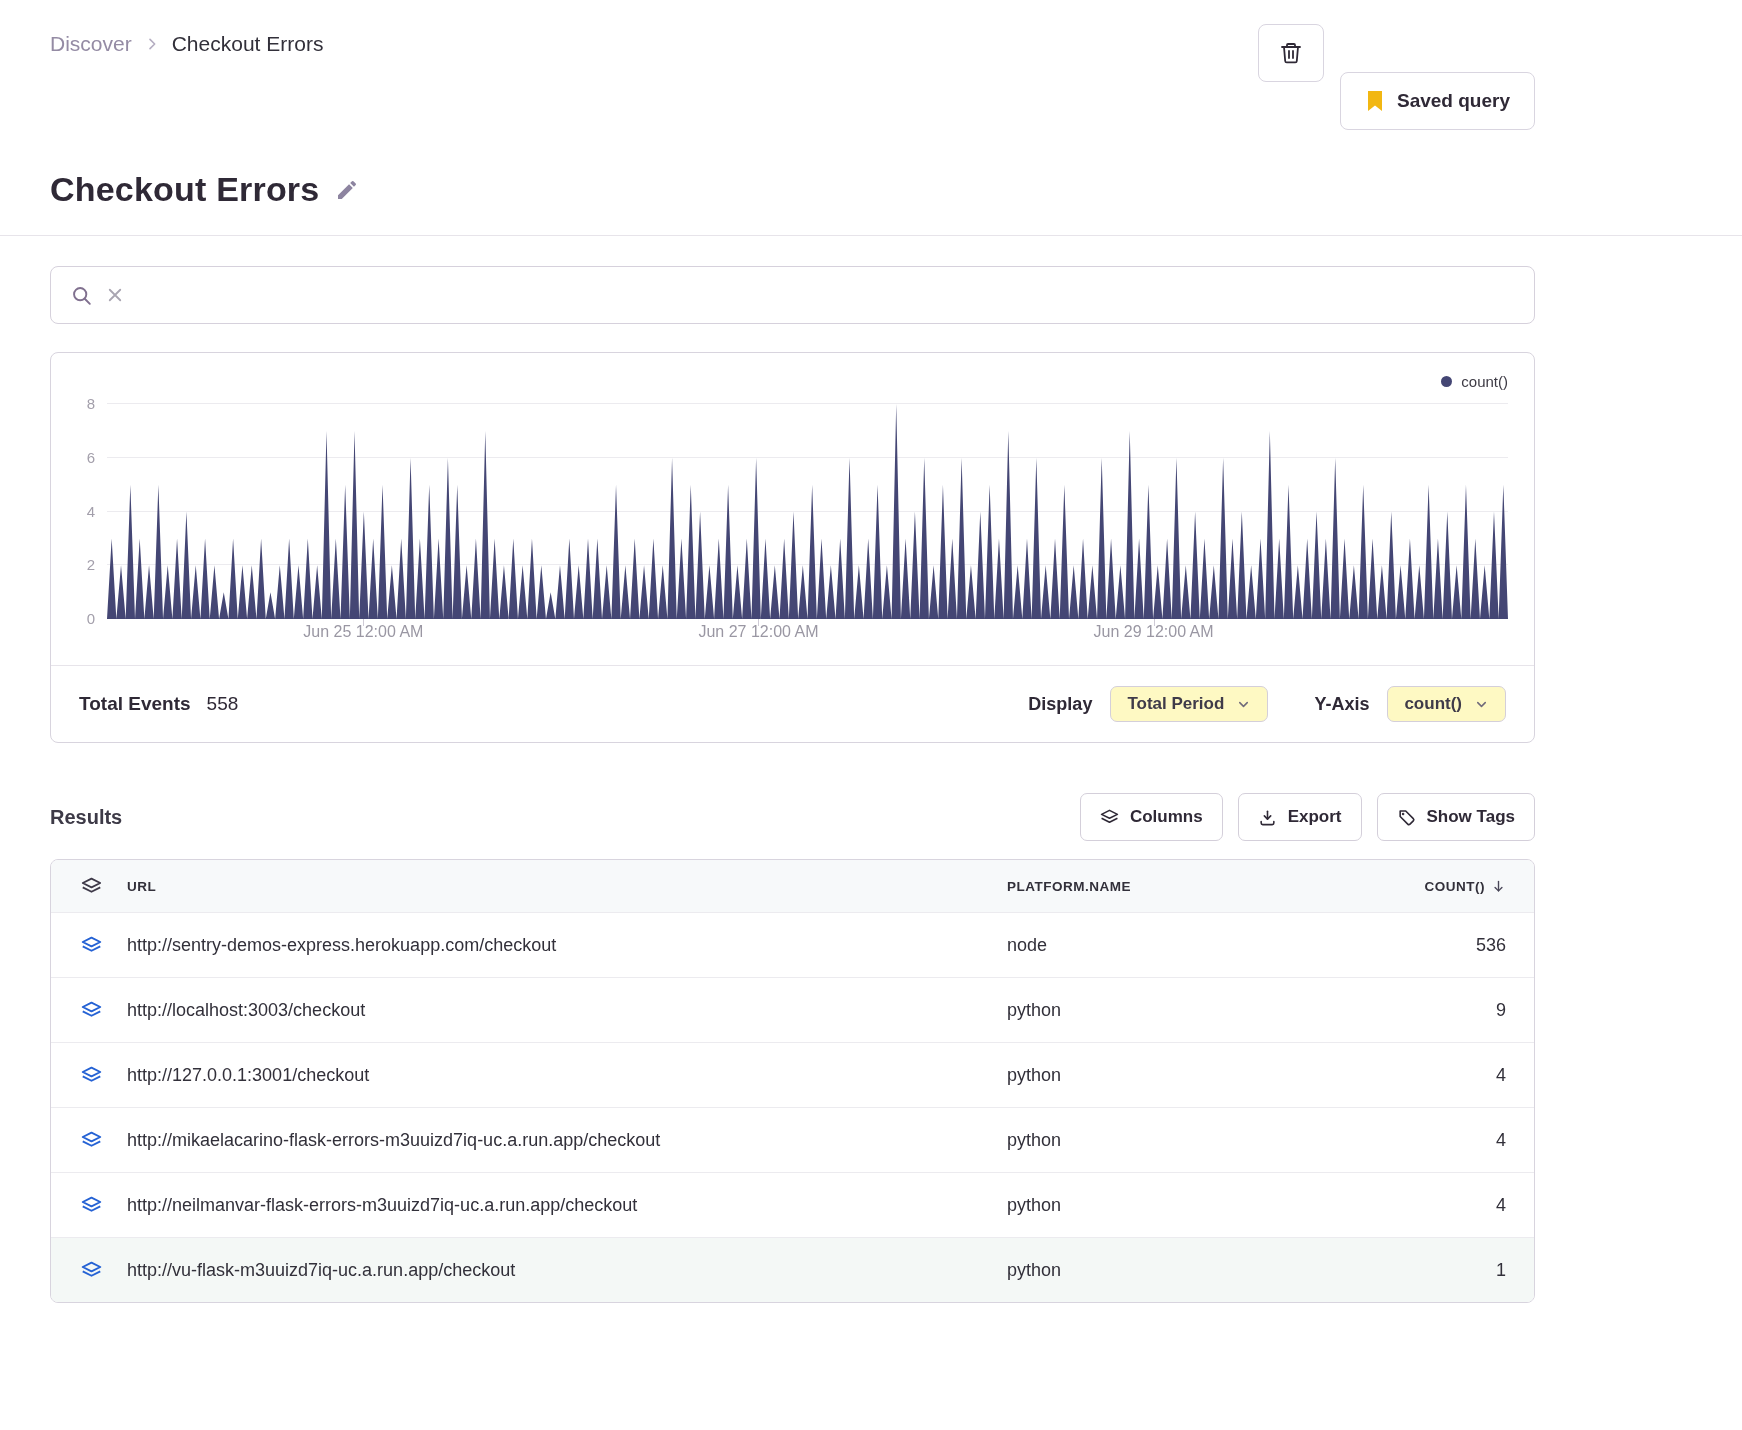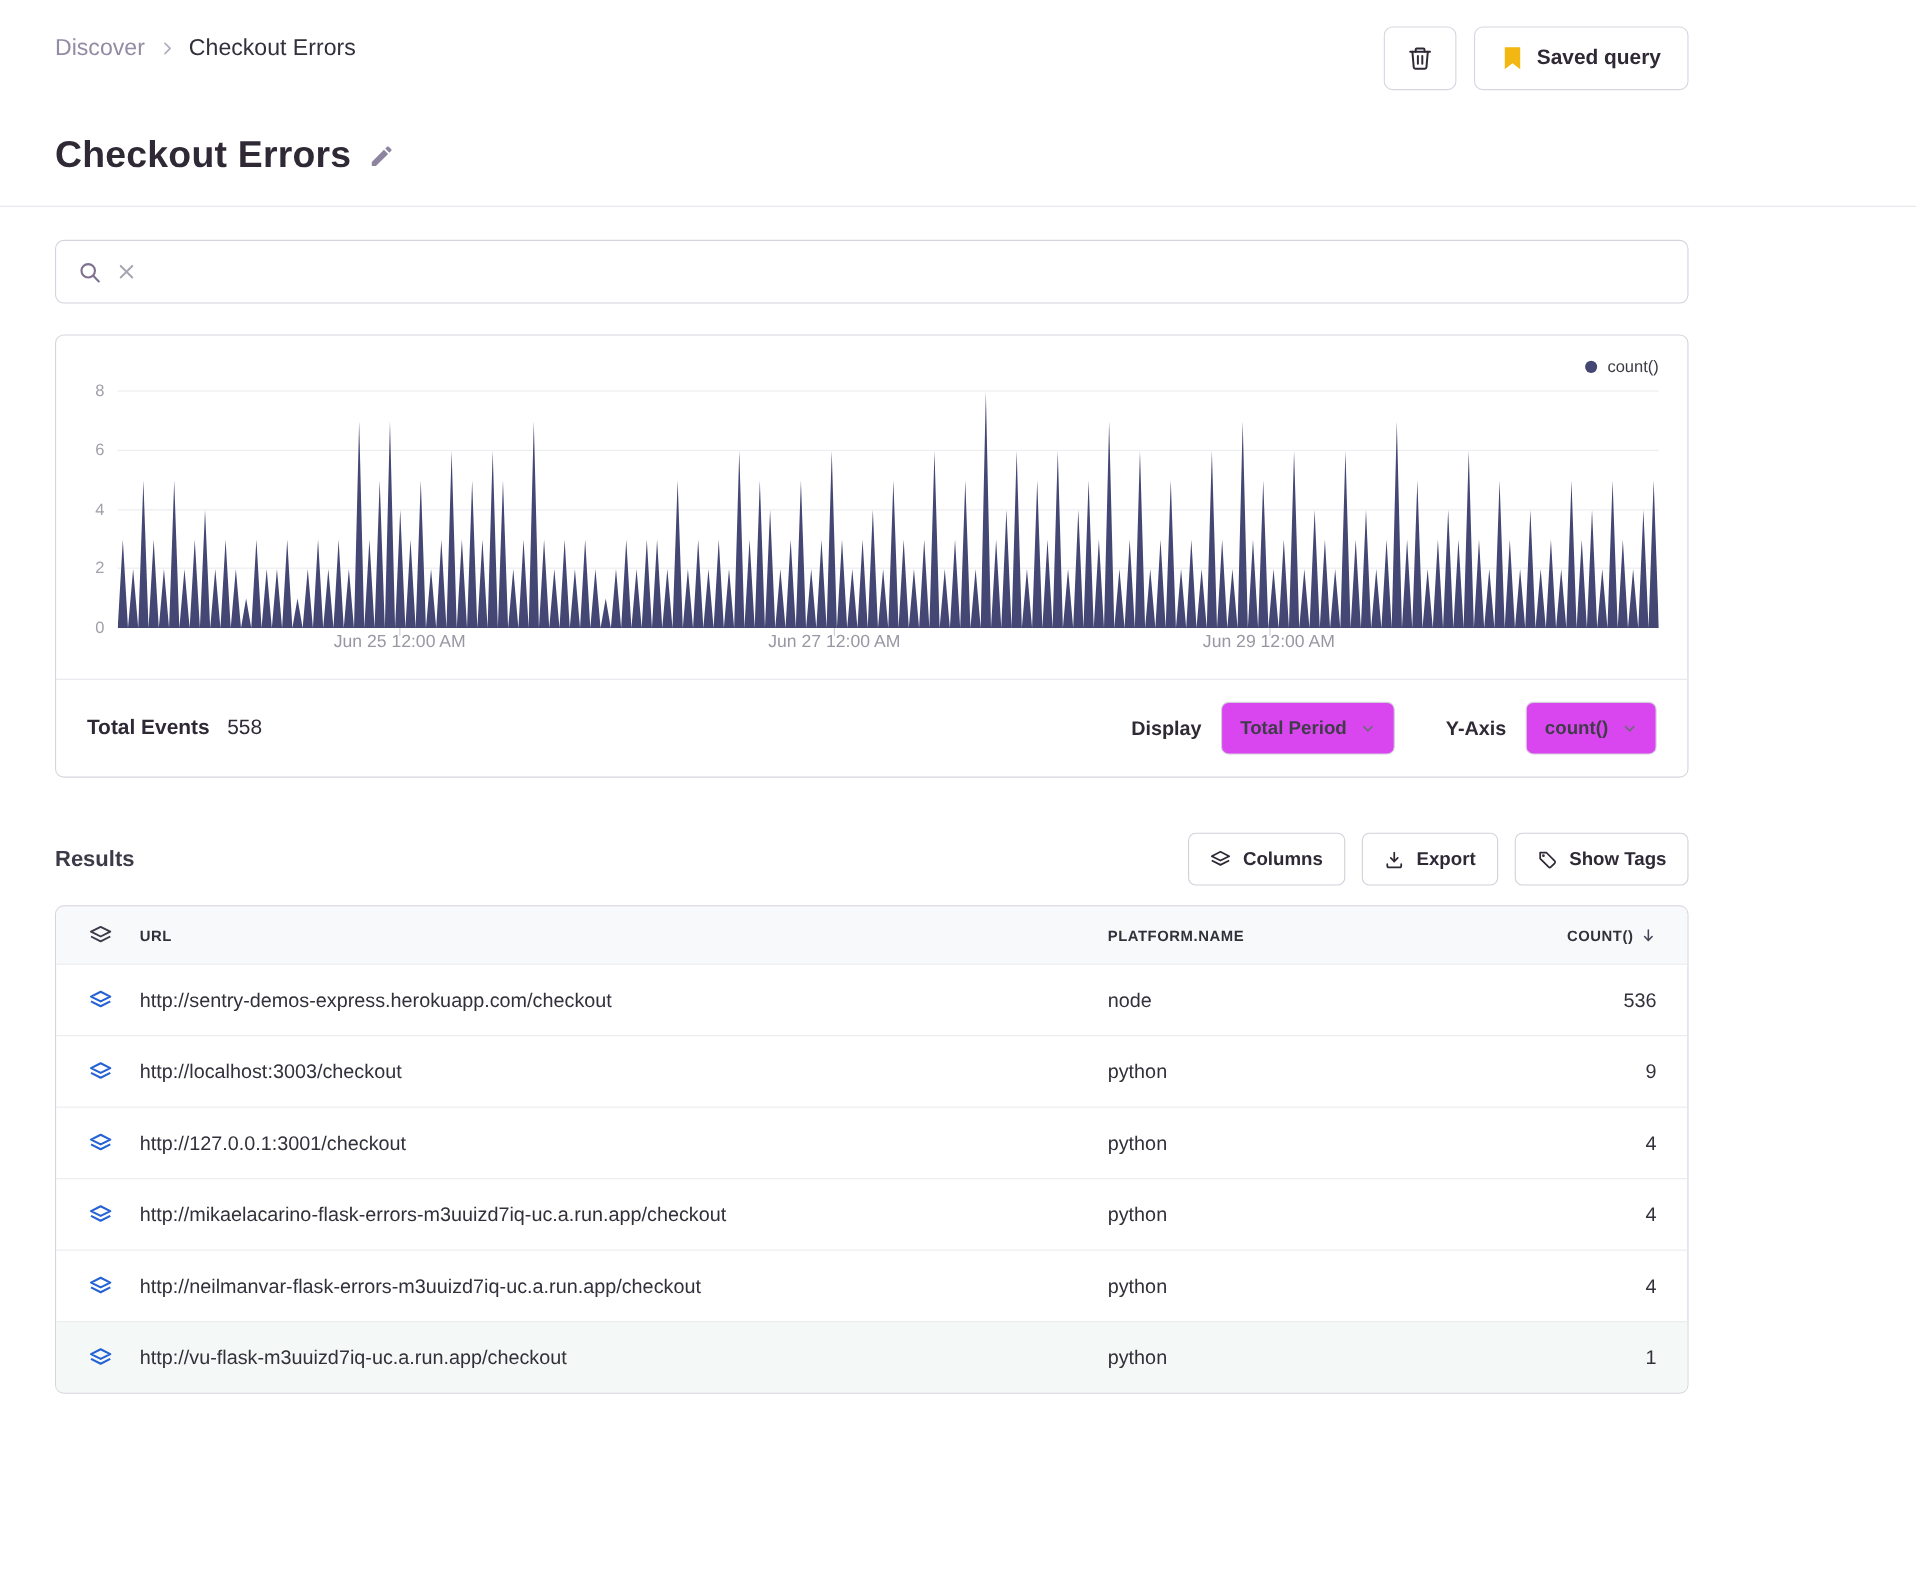--- a/index.html
+++ b/index.html
@@ -18,21 +18,21 @@
   .crumb-link { color: #948ba4; cursor: pointer; }
   .crumb-current { color: #32303a; }
   .top-actions { display: flex; gap: 16px; }
   .icon-btn {
     width: 66px; height: 58px; border: 1px solid #d9d5e0; border-radius: 8px;
     background: #fff; display: flex; align-items: center; justify-content: center; cursor: pointer;
   }
   .saved-btn {
     height: 58px; border: 1px solid #d9d5e0; border-radius: 8px; background: #fff;
     display: flex; align-items: center; gap: 12px; padding: 12px 24px;
-    font-size: 19px; font-weight: 700; color: #2f2936; cursor: pointer;
+    font-size: 19px; font-weight: 700; color: #2f2936; cursor: pointer; margin-top: 48px;
   }
 
   
   .title-row { display: flex; align-items: center; gap: 16px; margin-top: 40px; padding-bottom: 26px; }
   .page-title { font-size: 34px; font-weight: 600; color: #2f2936; letter-spacing: 0.2px; }
   .full-divider { width: 1742px; margin-left: -50px; border-bottom: 1px solid #e7e4ea; }
 
   
   .search-bar {
     margin-top: 30px; height: 58px; border: 1px solid #d6d1dc; border-radius: 8px;
@@ -61,21 +61,21 @@
     border-top: 1px solid #e7e4ea; display: flex; justify-content: space-between;
     align-items: center; padding: 20px 28px;
   }
   .total-events { display: flex; align-items: baseline; gap: 16px; }
   .total-events-label { font-size: 19px; font-weight: 700; color: #2f2936; }
   .total-events-value { font-size: 19px; color: #2f2936; }
   .footer-controls { display: flex; align-items: center; gap: 18px; }
   .ctl-label { font-size: 18px; font-weight: 700; color: #2f2936; margin-left: 28px; }
   .dropdown-btn {
     display: flex; align-items: center; gap: 12px; border: 1px solid #d4cfda; border-radius: 7px;
-    background: #d946ef; padding: 0 16px; height: 48px; font-size: 17px; font-weight: 600;
+    background: #fef9c3; padding: 0 16px; height: 36px; font-size: 17px; font-weight: 600;
     color: #3f3b49; cursor: pointer;
   }
 
   
   .results-row { margin-top: 50px; display: flex; justify-content: space-between; align-items: center; }
   .results-heading { font-size: 20px; font-weight: 700; color: #3d3a47; }
   .results-actions { display: flex; gap: 15px; }
   .action-btn {
     display: flex; align-items: center; gap: 11px; height: 48px; padding: 0 19px;
     border: 1px solid #d4cfda; border-radius: 7px; background: #fff;

